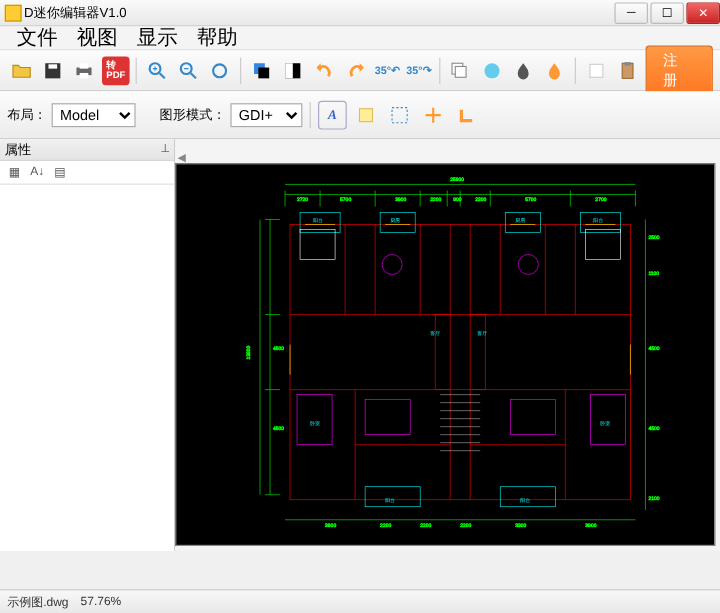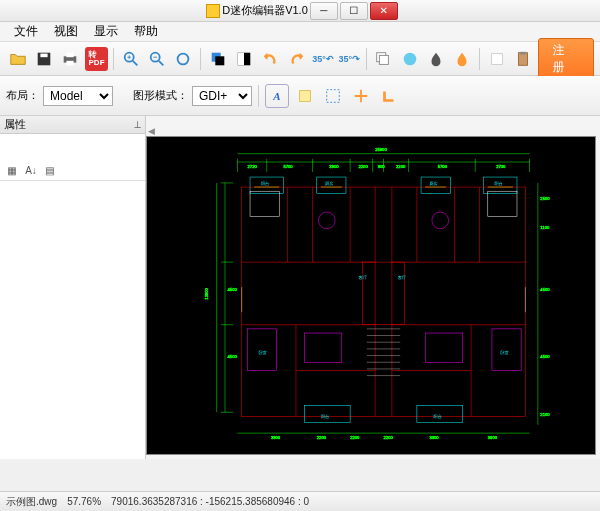--- a/index.html
+++ b/index.html
@@ -1,45 +1,45 @@
 <!DOCTYPE html>
 <html><head>
 <meta charset="utf-8">
 <style>
 * { margin: 0; padding: 0; box-sizing: border-box; font-family: "Microsoft YaHei", SimSun, sans-serif; }
 body { width: 600px; height: 511px; background: #f0f0f0; display: flex; flex-direction: column; overflow: hidden; }
 
 
-.title-bar { height: 22px; background: linear-gradient(#fafafa,#e8e8e8); display: flex; align-items: center; justify-content: center; border-bottom: 1px solid #ccc; padding-left: 4px; font-size: 11px; }
+.title-bar { height: 22px; background: linear-gradient(#fafafa,#e8e8e8); display: flex; align-items: center; justify-content: space-between; border-bottom: 1px solid #ccc; padding-left: 4px; font-size: 11px; }
 .title-left { display: flex; align-items: center; gap: 2px; }
 .app-ico { width: 14px; height: 14px; background: #ffcc33; border: 1px solid #cc9900; display: inline-block; }
 .win-ctrl { display: flex; }
 .win-btn { width: 28px; height: 18px; border: 1px solid #bbb; margin-left: 2px; display: flex; align-items: center; justify-content: center; font-size: 10px; background: linear-gradient(#fcfcfc,#e8e8e8); border-radius: 2px; cursor: pointer; }
 .win-btn.close { background: linear-gradient(#ee6666,#cc2222); color: #fff; border-color: #aa2222; }
 
 
-.menu-bar { height: 20px; background: #f4f4f4; display: flex; align-items: center; padding-left: 6px; font-size: 12px; border-bottom: 1px solid #ddd; }
+.menu-bar { height: 20px; background: #f4f4f4; display: flex; align-items: center; padding-left: 6px; font-size: 17px; border-bottom: 1px solid #ddd; }
 .menu-item { padding: 2px 8px; cursor: pointer; }
 
 
 .toolbar { height: 34px; background: linear-gradient(#fcfcfc,#ececec); display: flex; align-items: center; padding: 2px 6px; gap: 3px; border-bottom: 1px solid #d0d0d0; }
 .tbtn { width: 24px; height: 24px; display: flex; align-items: center; justify-content: center; border-radius: 3px; cursor: pointer; }
 .sep { width: 1px; height: 22px; background: #ccc; margin: 0 2px; }
 .tbtn svg { width: 18px; height: 18px; }
 .reg-btn { margin-left: auto; background: linear-gradient(#ff9944,#ff7722); color: #fff; padding: 3px 14px; border-radius: 3px; font-size: 12px; border: 1px solid #dd6611; cursor: pointer; }
 
 
 .toolbar2 { height: 40px; background: linear-gradient(#fcfcfc,#ececec); display: flex; align-items: center; padding: 2px 6px; gap: 4px; border-bottom: 1px solid #d0d0d0; font-size: 11px; }
 .combo { height: 20px; border: 1px solid #aaa; background: #fff; font-size: 12px; padding: 0 2px; }
 .combo.model { width: 70px; }
 .combo.gdi { width: 60px; }
 
 
 .body-area { flex: 1; display: flex; min-height: 0; }
-.side-panel { width: 146px; background: #fff; border-right: 1px solid #ccc; display: flex; flex-direction: column; gap: 27px; }
+.side-panel { width: 146px; background: #fff; border-right: 1px solid #ccc; display: flex; flex-direction: column; }
 .panel-hdr { height: 18px; background: linear-gradient(#f0f0f0,#e4e4e4); border-bottom: 1px solid #ccc; font-size: 11px; padding: 2px 4px; display: flex; justify-content: space-between; align-items: center; }
 .pin-ico { font-size: 10px; color: #666; cursor: pointer; }
 .panel-tools { height: 20px; border-bottom: 1px solid #ddd; display: flex; align-items: center; padding: 2px 4px; gap: 3px; }
 .ptool { width: 16px; height: 16px; display: flex; align-items: center; justify-content: center; font-size: 10px; color: #555; border: 1px solid transparent; cursor: pointer; }
 .panel-body { flex: 1; background: #fff; }
 
 .view-area { flex: 1; display: flex; flex-direction: column; background: #f4f4f4; min-width: 0; }
 .tab-strip { height: 20px; display: flex; align-items: flex-end; padding-left: 2px; }
 .tab { background: #fff; border: 1px solid #bbb; border-bottom: none; padding: 2px 10px; font-size: 11px; border-radius: 3px 3px 0 0; cursor: pointer; }
 .canvas-wrap { flex: 1; background: #000; position: relative; overflow: hidden; border: 1px solid #888; margin: 0 4px 4px 0; }
@@ -373,16 +373,13 @@
           <text class="rm-txt" x="295" y="337">阳台</text>
         </g>
       </svg>
     </div>
   </div>
 </div>
 
 <div class="status-bar">
   <span>示例图.dwg</span>
   <span>57.76%</span>
-  <span>
-    <span>79016.3635287316</span> : <span>-156215.385680946</span> : <span>0</span>
-  </span>
 </div>
 
 </body></html>

